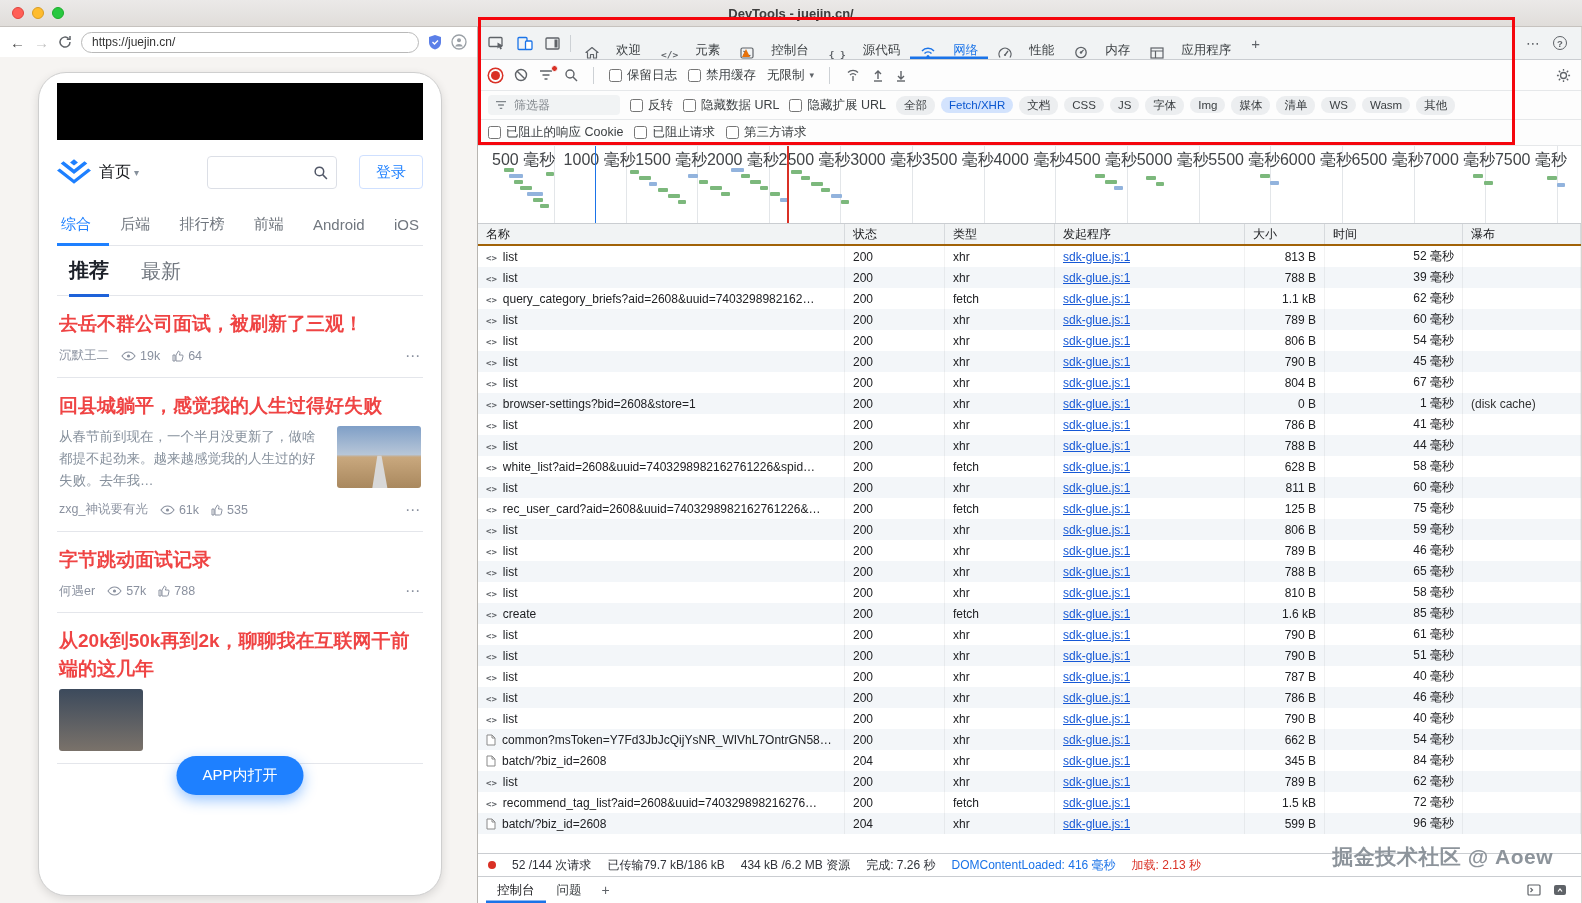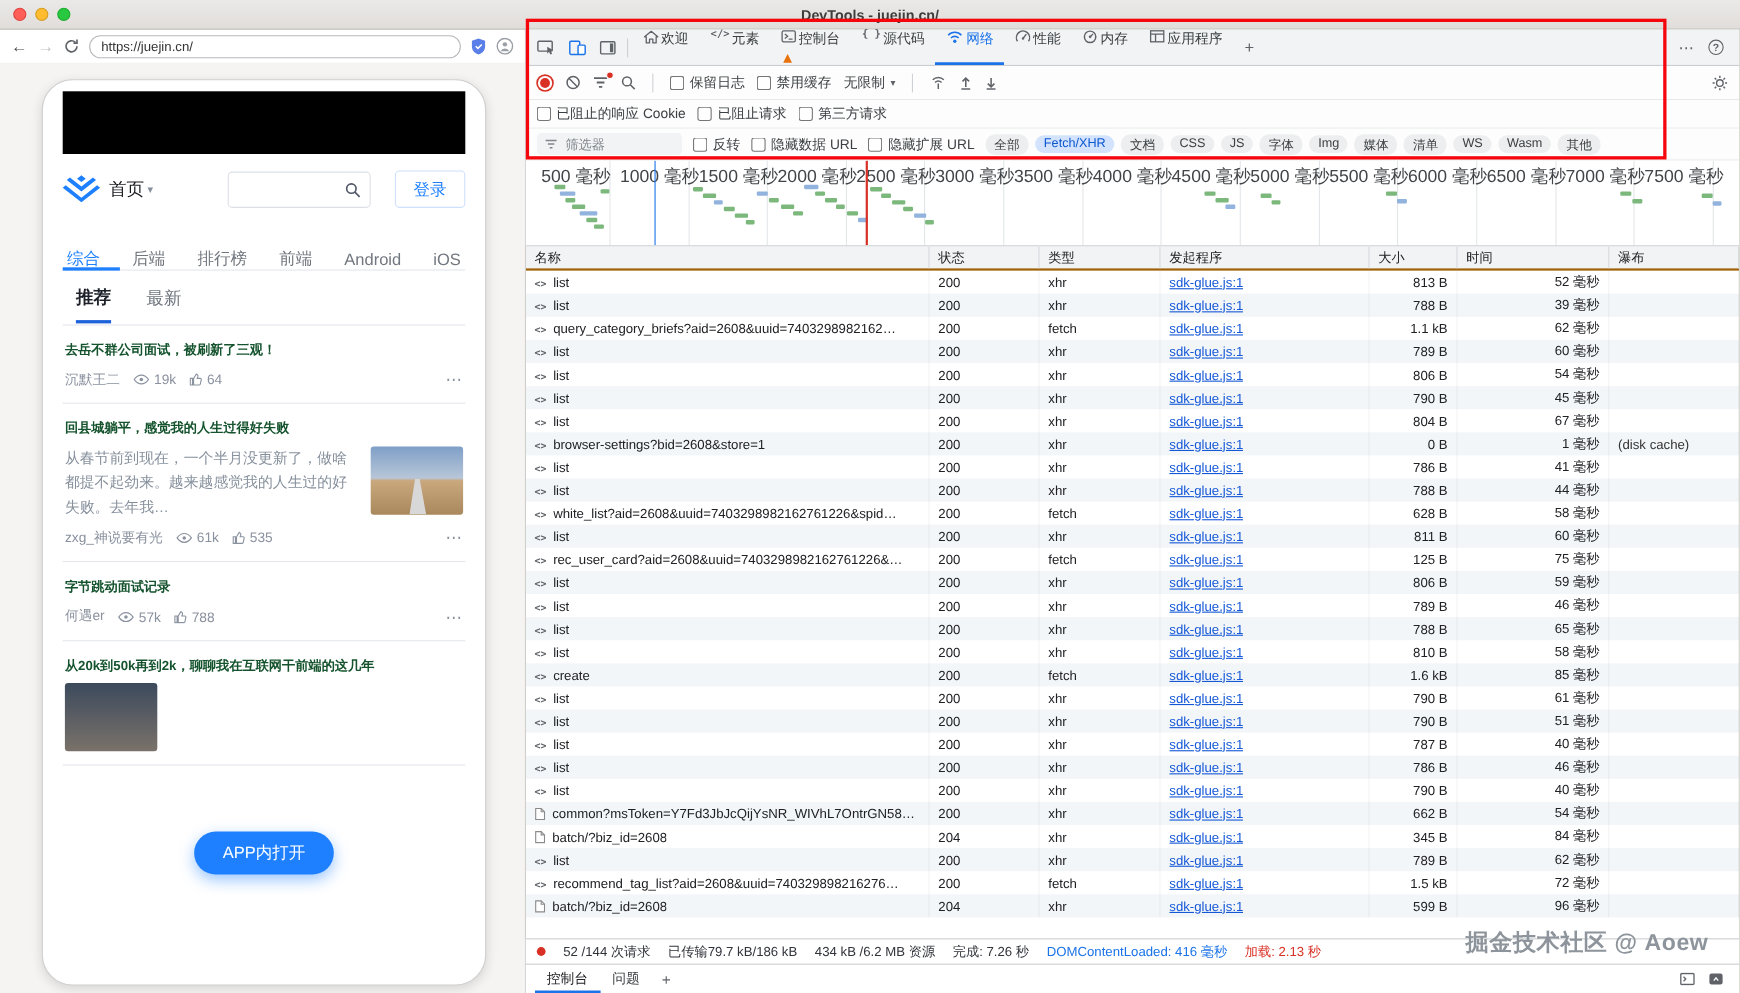--- a/index.html
+++ b/index.html
@@ -38,30 +38,30 @@
     padding:0 18px; overflow:hidden; }
   .ad-banner { margin-top:10px; height:57px; background:#000; }
   .site-header { height:64px; display:flex; align-items:center; }
   .home-label { font-size:16px; color:#16181c; margin-left:8px; font-weight:500; }
   .caret { font-size:10px; color:#86909c; margin-left:3px; }
   .site-search { margin-left:auto; width:130px; height:33px; border:1px solid #dcdfe6; border-radius:4px;
     display:flex; align-items:center; padding:0 8px; }
   .site-search input { border:none; outline:none; flex:1; width:70px; font-size:13px; }
   .login-btn { margin-left:22px; width:64px; height:34px; border:1px solid #cfe0ff; border-radius:4px;
     background:#fff; color:#1e80ff; font-size:15px; }
-  .site-tabs { height:42px; display:flex; align-items:flex-end; justify-content:space-between;
+  .site-tabs { height:42px; display:flex; align-items:center; justify-content:space-between;
     padding:0 4px; border-bottom:1px solid #e4e6eb; position:relative; }
   .stab { font-size:15px; color:#71777f; }
   .stab.active { color:#1e80ff; }
   .stab-underline { position:absolute; left:0; bottom:-1px; width:52px; height:3px; background:#1e80ff; }
   .site-subtabs { height:50px; display:flex; align-items:center; gap:32px; padding:0 12px; border-bottom:1px solid #e4e6eb; }
-  .sstab { font-size:16px; color:#71777f; padding:12px 0 10px;text-align:right; }
+  .sstab { font-size:20px; color:#71777f; padding:12px 0 10px;text-align:right; }
   .sstab.active { color:#1d2129; font-weight:bold; border-bottom:3px solid #1e62d9; }
   .article { padding:14px 2px 12px; border-bottom:1px solid #e4e6eb; }
-  .a-title { font-size:12px; font-weight:bold; color:#14532d; line-height:1.45; }
+  .a-title { font-size:19px; font-weight:bold; color:#ef4444; line-height:1.45; }
   .a-body { display:flex; gap:12px; margin-top:7px; }
   .a-excerpt { flex:1; font-size:13.5px; color:#86909c; line-height:1.62; max-height:66px; overflow:hidden; }
   .a-img { width:84px; height:62px; border-radius:3px; flex:0 0 84px; position:relative; overflow:hidden;
     background:linear-gradient(180deg,#7f9fc7 0%,#b7c6d8 46%,#c9a87e 50%,#a9885e 100%); }
   .a-img::after { content:""; position:absolute; inset:0; background:#d8d8d8;
     clip-path:polygon(42% 100%, 60% 100%, 53% 48%, 48% 48%); }
   .a-img.sliver { background:linear-gradient(180deg,#3c4a5c,#7a726a); }
   .a-img.sliver::after { display:none; }
   .a-meta { display:flex; align-items:center; gap:12px; margin-top:9px; font-size:12.5px; color:#8a919f; }
   .a-stat { display:flex; align-items:center; gap:4px; color:#8a919f; }
@@ -73,21 +73,21 @@
   
   .devtools { width:1103px; background:#fff; display:flex; flex-direction:column; position:relative; }
   .icon { display:inline-flex; align-items:center; justify-content:center; color:#5f6368; line-height:0; }
   .txticon { font-family:"DejaVu Sans Mono","Liberation Mono",monospace; font-size:9.5px; font-weight:bold; line-height:1; }
 
   .dt-tabbar { height:33px; background:#f1f3f4; border-bottom:1px solid #cacdd1;
     display:flex; align-items:center; padding:0 6px; flex:0 0 33px; }
   .tb-left { display:flex; align-items:center; gap:12px; padding:0 6px 0 4px; }
   .vsep { width:1px; height:17px; background:#cdd1d5; margin:0 4px; }
   .dt-tabstrip { display:flex; align-items:stretch; height:100%; }
-  .dt-tab { display:flex; align-items:flex-start; gap:2px; padding:0 10px; font-size:12.5px; color:#3c4043; position:relative; }
+  .dt-tab { display:flex; align-items:flex-end; gap:17px; padding:0 10px; font-size:12.5px; color:#3c4043; position:relative; }
   .dt-tab.active { color:#1a73e8; box-shadow:inset 0 -2.5px 0 #1a73e8; }
   .dt-tab.active .icon { color:#1a73e8; }
   .tri-badge { position:absolute; left:12px; bottom:2px; width:0; height:0;
     border-left:4.5px solid transparent; border-right:4.5px solid transparent; border-bottom:8px solid #e8710a; }
   .plus-tab { display:flex; align-items:center; padding:0 10px; font-size:15px; color:#5f6368; }
   .tb-right { margin-left:auto; display:flex; align-items:center; gap:12px; padding-right:8px; }
   .more-dots { font-size:14px; color:#5f6368; letter-spacing:1px; }
   .help-circle { width:14px; height:14px; border:1.4px solid #5f6368; border-radius:50%;
     font-size:9.5px; color:#5f6368; display:flex; align-items:center; justify-content:center; font-weight:bold; }
 
@@ -467,35 +467,20 @@
             </svg>
           </span>
         <span class="icon gear-right">
             <svg width="15" height="15" viewBox="0 0 16 16">
               <path d="M8 1v2M8 13v2M1 8h2M13 8h2M3 3l1.5 1.5M11.5 11.5L13 13M13 3l-1.5 1.5M4.5 11.5L3 13" stroke="currentColor" stroke-width="1.4"></path>
               <circle cx="8" cy="8" r="3.2" fill="none" stroke="currentColor" stroke-width="1.4"></circle>
             </svg>
           </span>
       </div>
 
-      <div class="dt-row dt-blockrow">
-        <label class="cb-group">
-          <input type="checkbox" style="">
-          <span>已阻止的响应 Cookie</span>
-        </label>
-        <label class="cb-group">
-          <input type="checkbox" style="">
-          <span>已阻止请求</span>
-        </label>
-        <label class="cb-group">
-          <input type="checkbox" style="">
-          <span>第三方请求</span>
-        </label>
-      </div>
-
       <div class="dt-row dt-filterrow">
         <div class="filter-field">
           <span class="icon">
               <svg width="12" height="10" viewBox="0 0 14 12">
                 <path d="M1 2h12M3.5 6h7M5.5 10h3" stroke="#80868b" stroke-width="1.6"></path>
               </svg>
             </span>
           <input placeholder="筛选器" style="">
         </div>
         <label class="cb-group">
@@ -517,20 +502,35 @@
             <span class="pill">CSS</span>
             <span class="pill">JS</span>
             <span class="pill">字体</span>
             <span class="pill">Img</span>
             <span class="pill">媒体</span>
             <span class="pill">清单</span>
             <span class="pill">WS</span>
             <span class="pill">Wasm</span>
             <span class="pill">其他</span>
           </div>
+      </div>
+
+      <div class="dt-row dt-blockrow">
+        <label class="cb-group">
+          <input type="checkbox" style="">
+          <span>已阻止的响应 Cookie</span>
+        </label>
+        <label class="cb-group">
+          <input type="checkbox" style="">
+          <span>已阻止请求</span>
+        </label>
+        <label class="cb-group">
+          <input type="checkbox" style="">
+          <span>第三方请求</span>
+        </label>
       </div>
 
       <div class="dt-overview">
           <div class="ov-grid" style="left: 6.88406%;"></div>
           <span class="ov-label" style="left: 1.26812%;">500 毫秒</span>
           <div class="ov-grid" style="left: 13.3786%;"></div>
           <span class="ov-label" style="left: 7.76268%; text-align: right;">1000 毫秒</span>
           <div class="ov-grid" style="left: 19.8732%;"></div>
           <span class="ov-label" style="left: 14.2572%;">1500 毫秒</span>
           <div class="ov-grid" style="left: 26.3678%;"></div>

